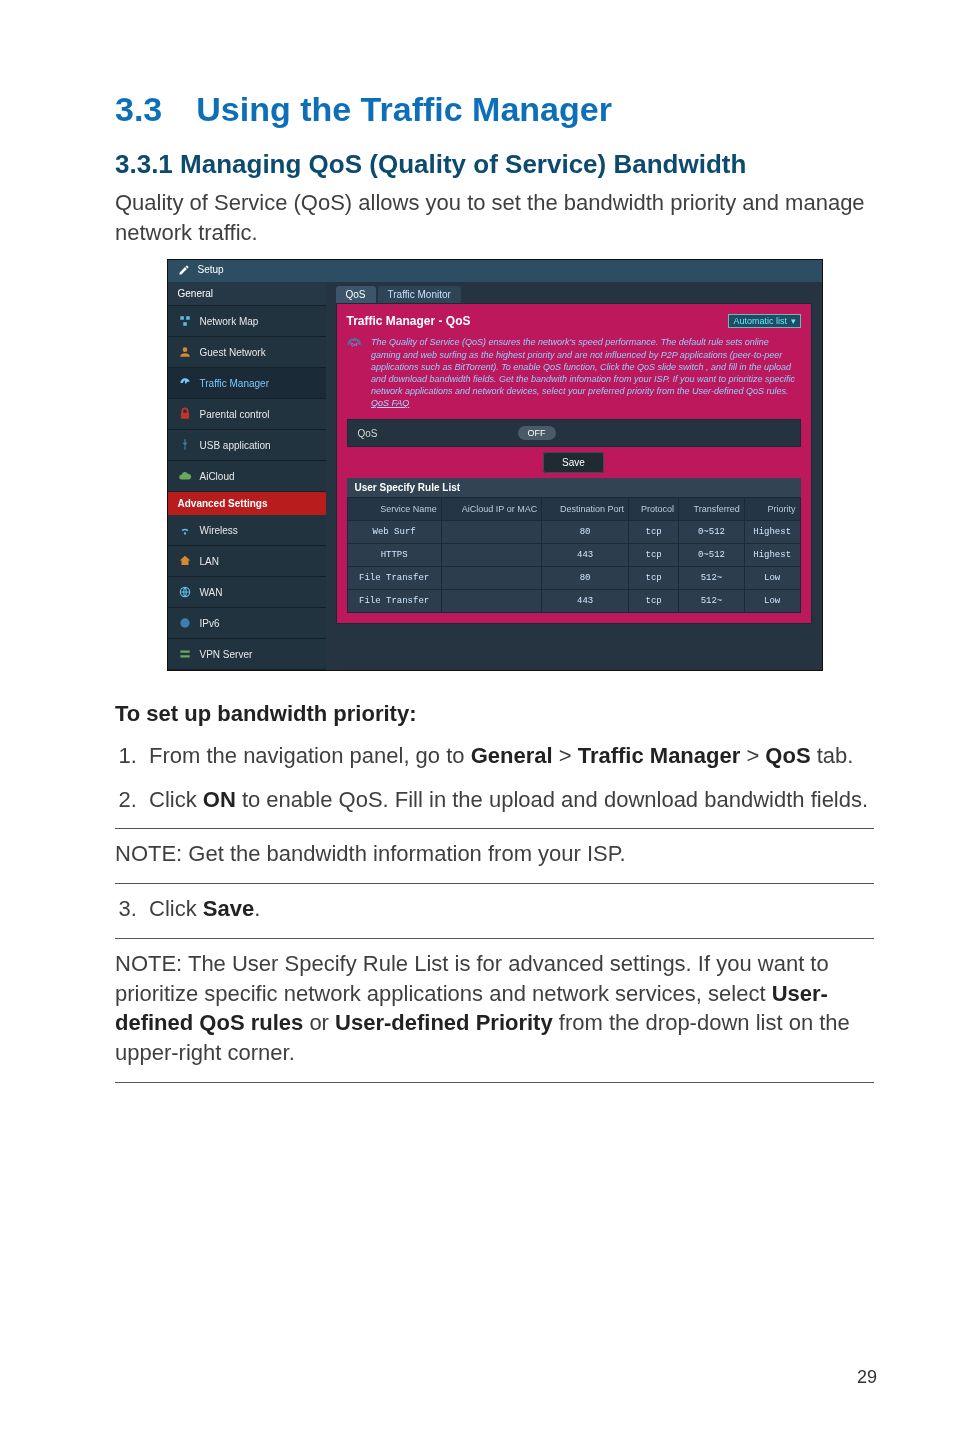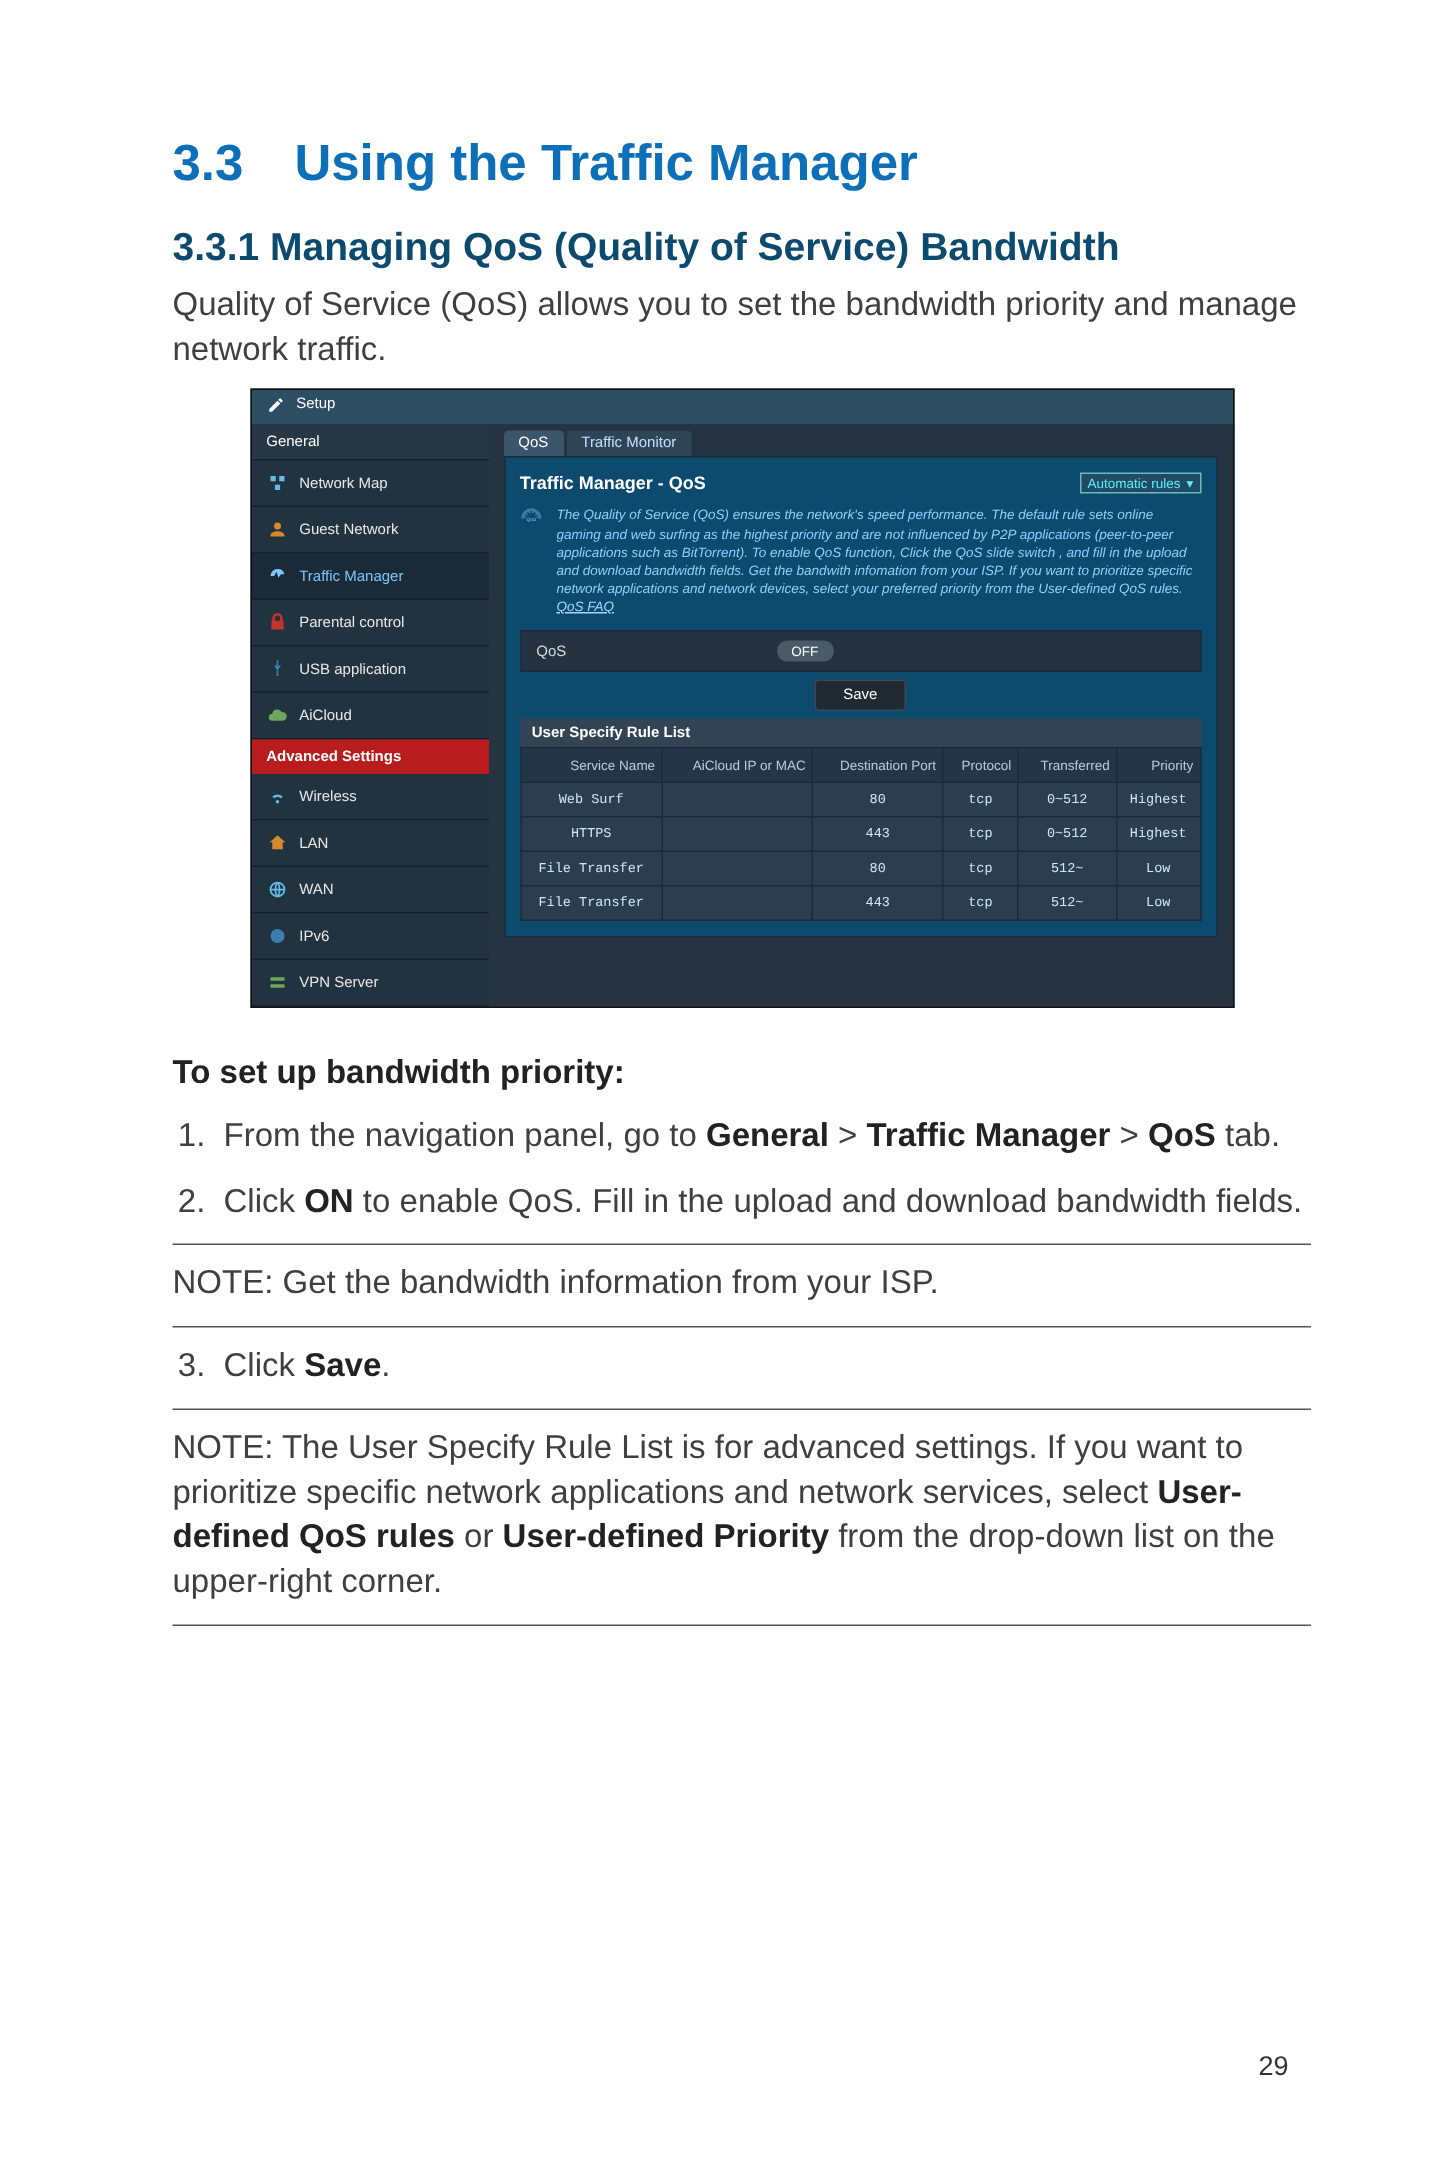--- a/index.html
+++ b/index.html
@@ -13,21 +13,21 @@
   }
   .h-section { color: #0d6fb8; font-size: 34px; font-weight: 700; margin-bottom: 20px; }
   .h-sub { color: #0c4a6e; font-size: 26px; font-weight: 700; margin-bottom: 8px; }
   .body-text { font-size: 22px; color: #3f3f3f; line-height: 1.35; margin-bottom: 12px; }
   .bold-run { font-weight: 700; color: #222; }
   ol.steps { list-style: decimal; margin-left: 28px; font-size: 22px; color: #3f3f3f; }
   ol.steps li { margin-bottom: 14px; line-height: 1.35; padding-left: 6px; }
   .hr { border-top: 1px solid #555; margin: 14px 0 10px 0; }
   .note { font-size: 22px; color: #3f3f3f; line-height: 1.35; }
   .note .lbl { font-weight: 400; }
-  .page-num { position: absolute; bottom: 50px; right: 95px; font-size: 18px; color: #333; }
+  .page-num { position: absolute; bottom: 50px; right: 77px; font-size: 18px; color: #333; }
 
   
   .shot {
     width: 656px; margin: 10px auto 28px auto;
     background: #1f2a33; border: 1px solid #111; font-family: Arial, sans-serif;
     color: #d8d8d8; font-size: 10px;
   }
   .shot-inner { display: flex; }
   .sidebar { width: 158px; }
   .sb-group-label { background: #263745; padding: 6px 10px; font-size: 10px; color: #fff; border-bottom: 1px solid #152028; }
@@ -37,21 +37,21 @@
   }
   .sb-item.active { background: #1a2a36; color: #7bc7ff; }
   .sb-icon { width: 14px; height: 14px; display: inline-flex; align-items: center; justify-content: center; }
   .sb-icon svg { width: 14px; height: 14px; }
   .sb-section { background: #b91c1c; color: #fff; padding: 6px 10px; font-weight: 700; font-size: 10px; }
 
   .main { flex: 1; background: #263341; padding: 0 10px 10px 10px; }
   .tabs { display: flex; gap: 2px; margin-top: 4px; }
   .tab { padding: 3px 10px; font-size: 10px; background: #2f4454; color: #bfe1ff; border-top-left-radius: 3px; border-top-right-radius: 3px; }
   .tab.active { background: #3c556b; color: #fff; }
-  .panel { background: #0c4a6e; border: 1px solid #1a2a36; padding: 10px; }
+  .panel { background: #be185d; border: 1px solid #1a2a36; padding: 10px; }
   .panel-title-row { display: flex; align-items: center; justify-content: space-between; margin-bottom: 8px; }
   .panel-title { color: #fff; font-size: 12px; font-weight: 700; }
   .mode-select { background: #214a63; border: 1px solid #6bb; color: #5cf0ff; font-size: 9px; padding: 1px 4px; display: inline-flex; align-items: center; gap: 4px; }
   .mode-select span.arrow { color: #5cf0ff; }
 
   .desc-block { display: flex; gap: 10px; margin-bottom: 10px; }
   .gauge { width: 70px; height: 60px; }
   .desc-text { color: #8ecfff; font-style: italic; font-size: 9px; line-height: 1.35; }
   .desc-text a { color: #a5d8ff; text-decoration: underline; }
 
@@ -182,21 +182,21 @@
 
     <div class="main">
       <div class="tabs">
         <div class="tab active">QoS</div>
         <div class="tab">Traffic Monitor</div>
       </div>
       <div class="panel">
         <div class="panel-title-row">
           <span class="panel-title">Traffic Manager - QoS</span>
           <span class="mode-select">
-            <span>Automatic rules</span>
+            <span>Automatic list</span>
             <span class="arrow">▾</span>
           </span>
         </div>
         <div class="desc-block">
           <span class="gauge">
             <svg viewBox="0 0 100 80">
               <path d="M10 60 A40 40 0 0 1 90 60" fill="none" stroke="#3a7aa3" stroke-width="14"></path>
               <g stroke="#fff" stroke-width="2">
                 <line x1="18" y1="55" x2="26" y2="52"></line>
                   <line x1="25" y1="40" x2="32" y2="44"></line>

